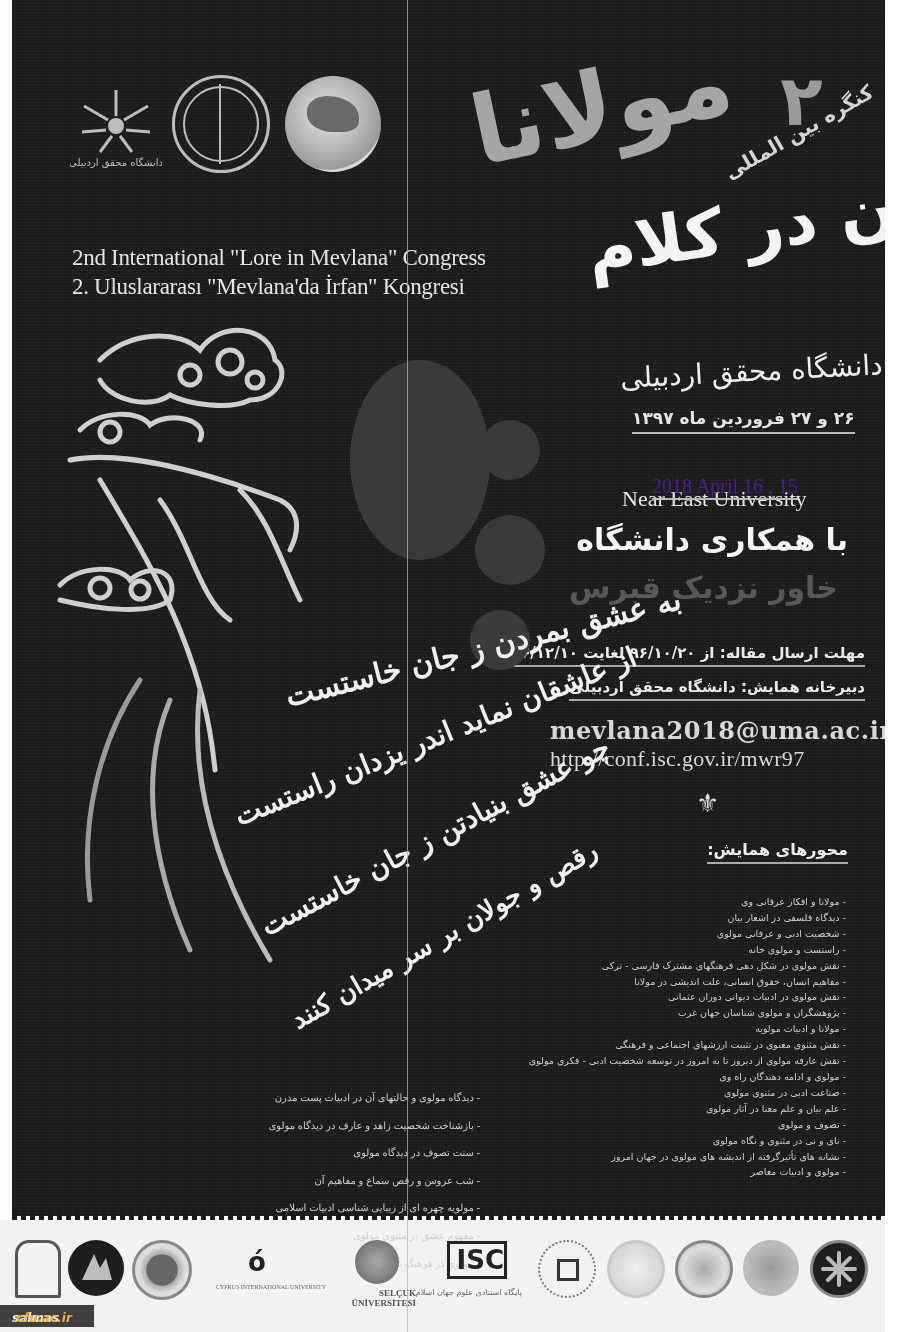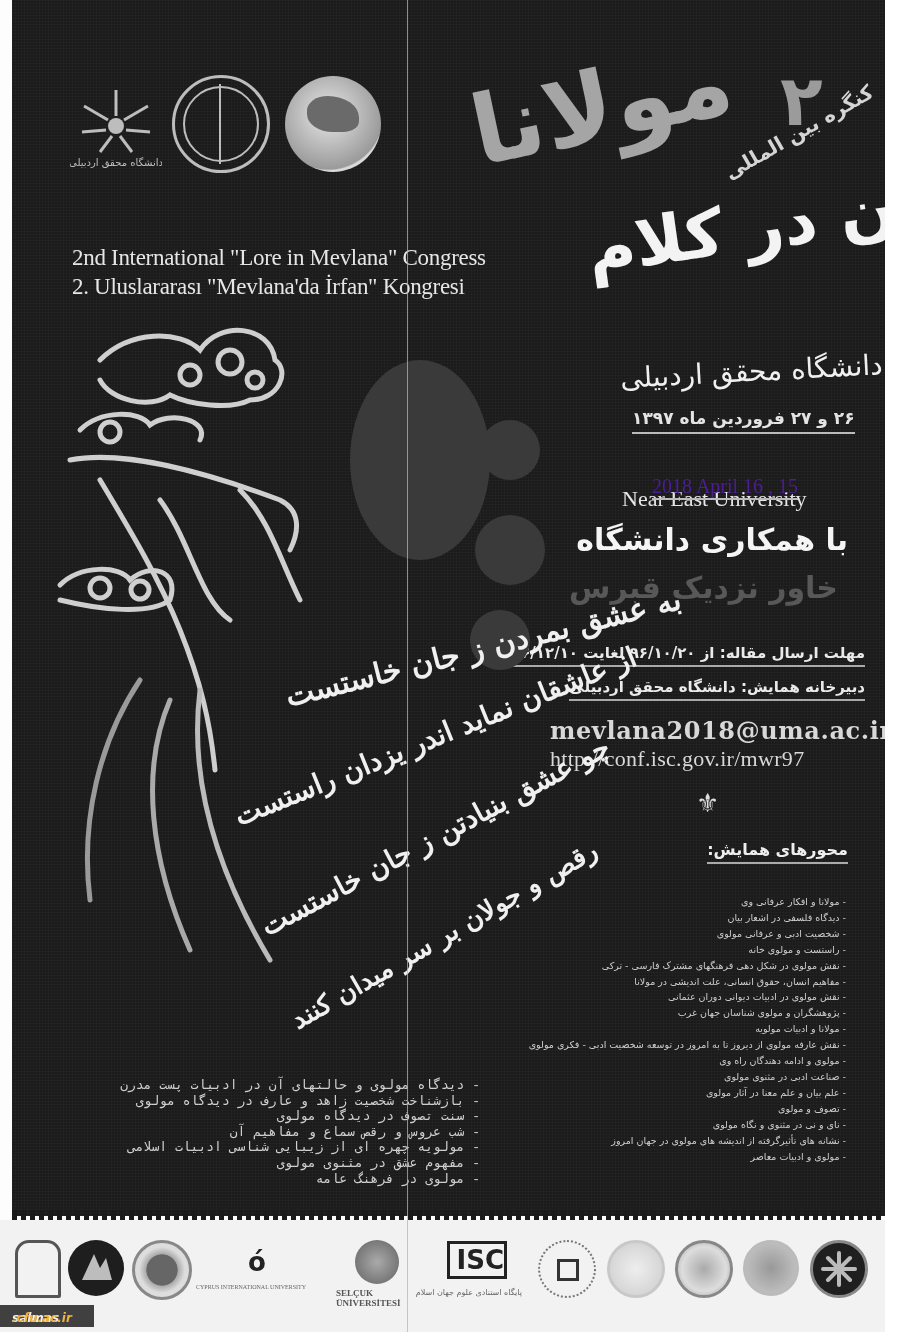--- a/index.html
+++ b/index.html
@@ -41,33 +41,33 @@
   .secretariat{position:absolute;right:35px;top:678px;font-size:15px;font-weight:bold;color:#eaeaea;font-family:"DejaVu Sans",sans-serif;direction:rtl;white-space:nowrap;border-bottom:2px solid #aaa;padding-bottom:3px;}
   .email{position:absolute;left:550px;top:716px;font-size:24px;font-weight:bold;color:#d8d8d8;font-family:"DejaVu Serif",serif;white-space:nowrap;letter-spacing:0.6px;}
   .url{position:absolute;left:550px;top:746px;font-size:22px;color:#d8d8d8;font-family:"Liberation Serif",serif;white-space:nowrap;letter-spacing:0.3px;}
   .fleur{position:absolute;left:696px;top:788px;font-size:26px;color:#ddd;}
   .topics-head{position:absolute;right:52px;top:840px;font-size:16px;font-weight:bold;color:#eee;font-family:"DejaVu Sans",sans-serif;direction:rtl;white-space:nowrap;border-bottom:2px solid #aaa;padding-bottom:3px;}
 
   .topics{position:absolute;right:38px;top:878px;list-style:none;margin:16px;padding:0;direction:rtl;text-align:right;}
   .topics li{font-size:9.5px;line-height:15.9px;color:#cfcfcf;font-family:"DejaVu Sans",sans-serif;white-space:nowrap;}
   .topics li::before{content:"- ";}
   .topics-left{position:absolute;right:420px;top:1078px;list-style:none;margin:0;padding:0;direction:rtl;text-align:right;}
-  .topics-left li{font-size:13px;line-height:15.6px;color:#cfcfcf;font-family:Liberation Mono, monospace;white-space:nowrap;}
+  .topics-left li{font-size:10px;line-height:15.6px;color:#cfcfcf;font-family:Liberation Sans, sans-serif;white-space:nowrap;margin-top:12px;}
   .topics-left li::before{content:"- ";}
 
   .art{position:absolute;left:40px;top:300px;width:520px;height:780px;}
   .calligraphy{position:absolute;color:#f0f0f0;font-family:"DejaVu Serif",serif;font-weight:bold;direction:rtl;white-space:nowrap;}
 
   .watermark{position:absolute;left:0;top:1305px;width:94px;height:22px;background:#404040;}
   .watermark span{position:absolute;left:6px;top:3px;font-size:12px;font-weight:bold;font-style:italic;font-family:"DejaVu Sans",sans-serif;white-space:nowrap;}
   .wm-a{color:#f0f0f0;} .wm-b{color:#f2b33d;}
 
   .blogo{position:absolute;top:1240px;}
   .bl-circle{border-radius:50%;width:56px;height:56px;}
-  .bl-text{position:absolute;font-family:"Liberation Serif",serif;font-size:9px;color:#666;white-space:nowrap;text-align:left;}
+  .bl-text{position:absolute;font-family:"Liberation Serif",serif;font-size:9px;color:#666;white-space:nowrap;text-align:right;}
   .isc{position:absolute;left:447px;top:1241px;width:60px;height:38px;border:3px solid #222;box-sizing:border-box;font-family:"DejaVu Sans",sans-serif;font-weight:bold;font-size:26px;color:#222;text-align:right;line-height:32px;}
 </style>
 </head>
 <body>
 
 <div class="poster"></div>
 <div class="strip-teeth"></div>
 <div class="logo-strip"></div>
 
 <div class="logo logo-star">
@@ -116,20 +116,21 @@
 <ul class="topics">
   <li>مولانا و افکار عرفانی وی</li>
   <li>دیدگاه فلسفی در اشعار بیان</li>
   <li>شخصیت ادبی و عرفانی مولوی</li>
   <li>راستست و مولوی خانه</li>
   <li>نقش مولوی در شکل دهی فرهنگهای مشترک فارسی - ترکی</li>
   <li>مفاهیم انسان، حقوق انسانی، علت اندیشی در مولانا</li>
   <li>نقش مولوی در ادبیات دیوانی دوران عثمانی</li>
   <li>پژوهشگران و مولوی شناسان جهان غرب</li>
   <li>مولانا و ادبیات مولویه</li>
+  <li>نقش مثنوی معنوی در تثبیت ارزشهای اجتماعی و فرهنگی</li>
   <li>نقش عارفه مولوی از دیروز تا به امروز در توسعه شخصیت ادبی - فکری مولوی</li>
   <li>مولوی و ادامه دهندگان راه وی</li>
   <li>صناعت ادبی در مثنوی مولوی</li>
   <li>علم بیان و علم معنا در آثار مولوی</li>
   <li>تصوف و مولوی</li>
   <li>نای و نی در مثنوی و نگاه مولوی</li>
   <li>نشانه های تأثیرگرفته از اندیشه های مولوی در جهان امروز</li>
   <li>مولوی و ادبیات معاصر</li>
 </ul>
 

